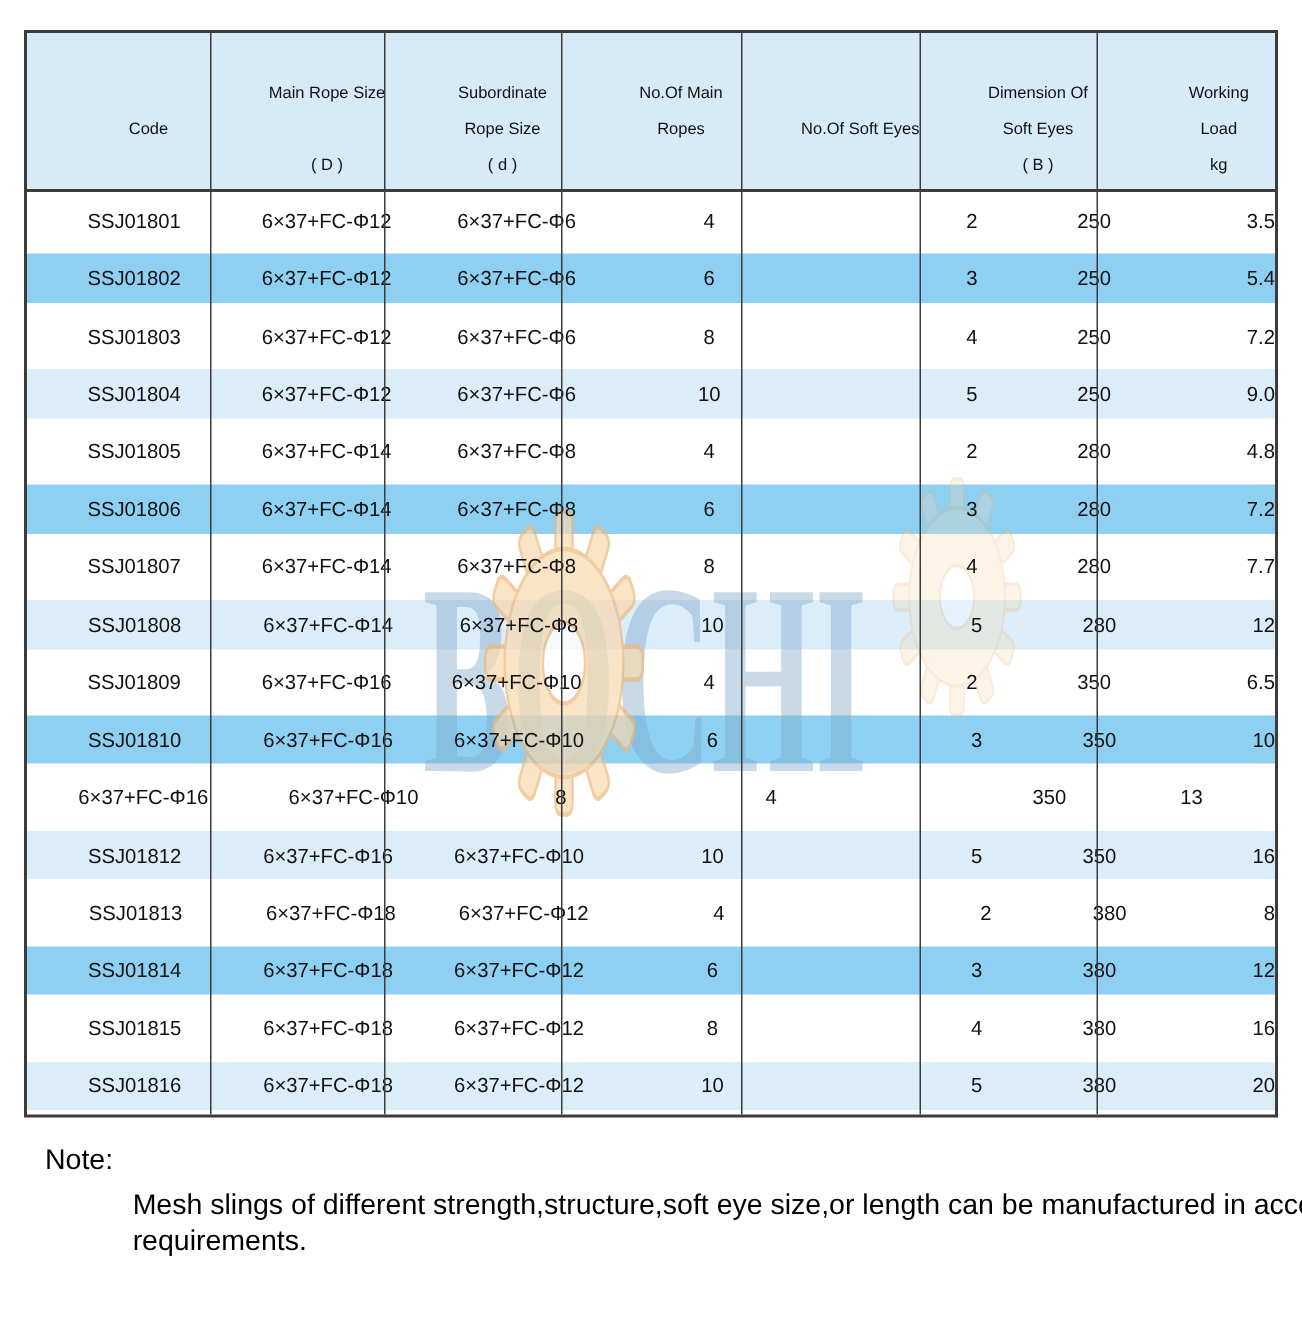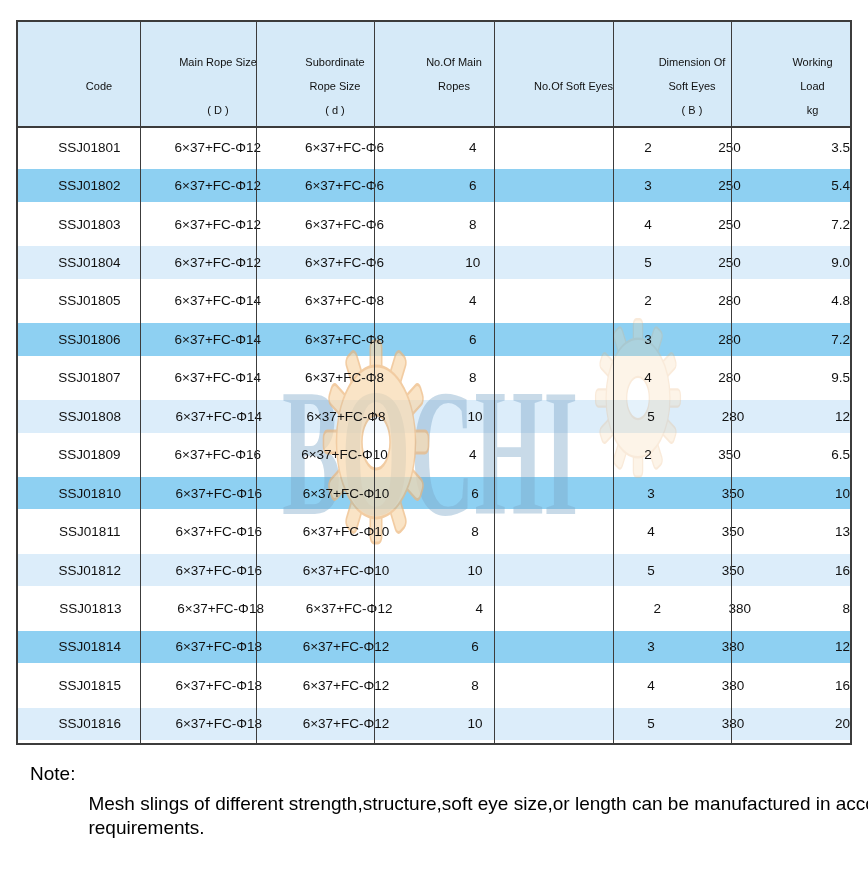--- a/index.html
+++ b/index.html
@@ -293,21 +293,21 @@
         <div class="cell">
           <span>8</span>
         </div>
         <div class="cell">
           <span>4</span>
         </div>
         <div class="cell">
           <span>280</span>
         </div>
         <div class="cell">
-          <span>9.5</span>
+          <span>7.7</span>
         </div>
       </div>
       <div class="trow light">
         <div class="cell">
           <span>SSJ01808</span>
         </div>
         <div class="cell">
           <span>6×37+FC-Φ14</span>
         </div>
         <div class="cell">
@@ -366,23 +366,20 @@
           <span>3</span>
         </div>
         <div class="cell">
           <span>350</span>
         </div>
         <div class="cell">
           <span>10</span>
         </div>
       </div>
       <div class="trow white">
-        <div class="cell">
-          <span>SSJ01811</span>
-        </div>
         <div class="cell">
           <span>6×37+FC-Φ16</span>
         </div>
         <div class="cell">
           <span>6×37+FC-Φ10</span>
         </div>
         <div class="cell">
           <span>8</span>
         </div>
         <div class="cell">

